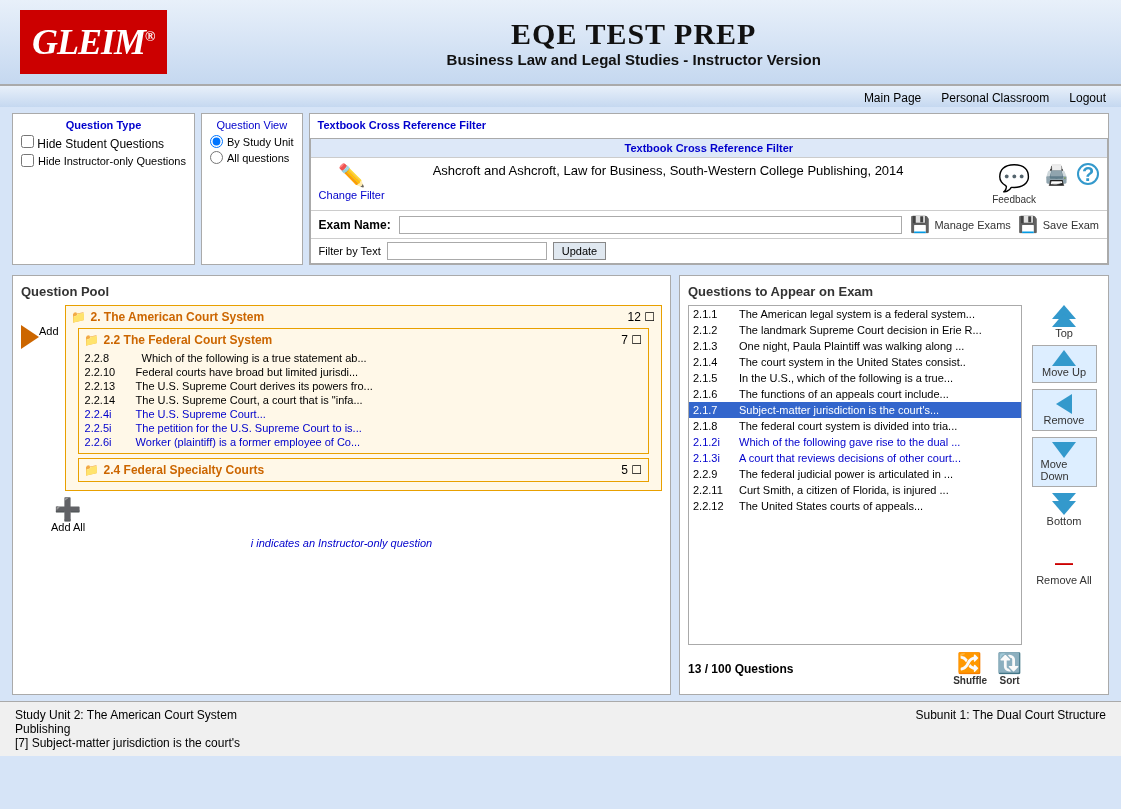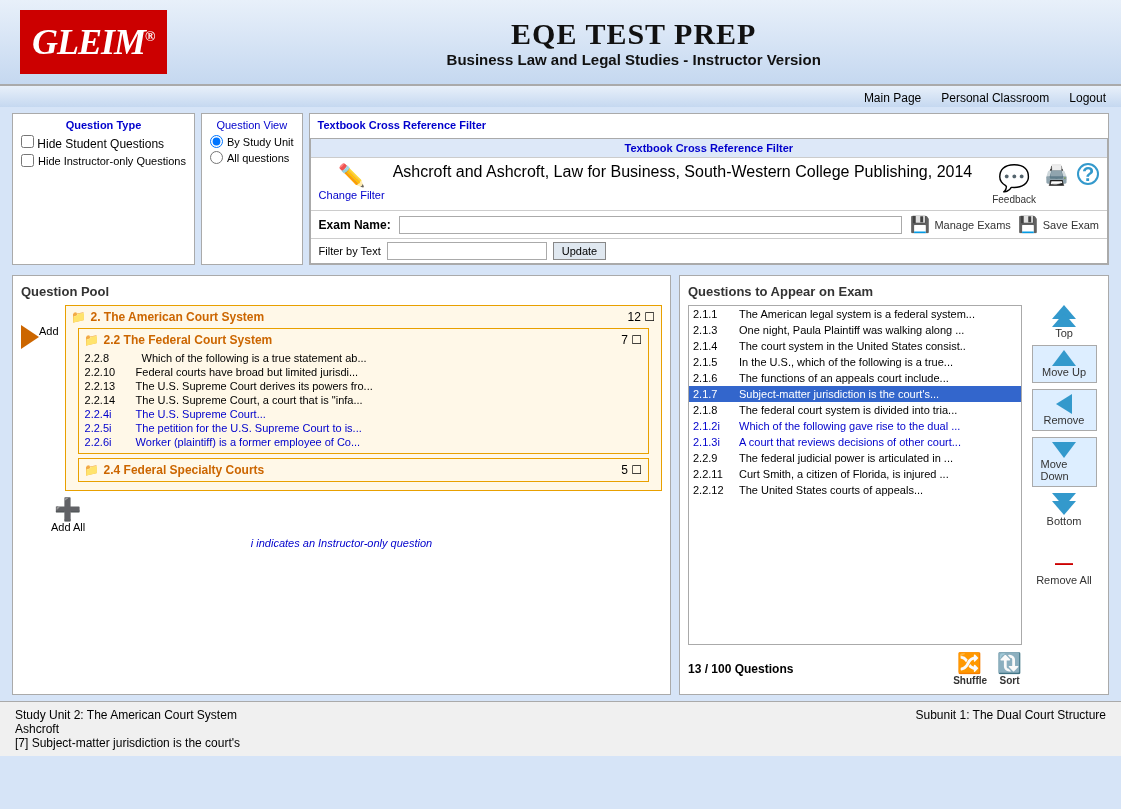--- a/index.html
+++ b/index.html
@@ -87,21 +87,21 @@
 
       <div style="border:1px solid #aaa; background:white;">
         <div style="background:#dde8f8; padding:3px 8px; text-align:center; font-size:11px; font-weight:bold; color:#0000cc; border-bottom:1px solid #ccc;">Textbook Cross Reference Filter</div>
         <div style="display:flex; align-items:flex-start; padding:5px 8px; gap:8px;">
 
           <div style="display:flex; flex-direction:column; align-items:center; cursor:pointer; font-size:11px; color:#0000cc;">
             <div style="font-size:22px;">✏️</div>
             <span>Change Filter</span>
           </div>
           <div style="flex:1;">
-            <div style="font-size:16px;">Ashcroft and Ashcroft, Law for Business, South-Western College Publishing, 2014</div>
+            <div style="font-size:13px;margin-left:40px;">Ashcroft and Ashcroft, Law for Business, South-Western College Publishing, 2014</div>
           </div>
 
           <div style="display:flex; flex-direction:column; align-items:center; cursor:pointer; font-size:10px; color:#333;">
             <div style="font-size:26px; color:#3399ff;">💬</div>
             <span>Feedback</span>
           </div>
 
           <div style="display:flex; flex-direction:column; align-items:center; cursor:pointer; font-size:10px; color:#333;">
             <div style="font-size:20px;">🖨️</div>
           </div>
@@ -231,20 +231,24 @@
 
       <div style="display:flex; gap:6px;">
         <div style="flex:1;">
           <div style="border:1px solid #aaa; overflow-y:auto; height:340px;">
 
             <div style="display:flex; gap:6px; padding:2px 4px; font-size:11px; cursor:pointer;">
               <span style="min-width:40px; color:#000;">2.1.1</span>
               <span style="color:#000;">The American legal system is a federal system...</span>
             </div>
             <div style="display:flex; gap:6px; padding:2px 4px; font-size:11px; cursor:pointer;">
+              <span style="min-width:40px; color:#000;">2.1.2</span>
+              <span style="color:#000;">The landmark Supreme Court decision in Erie R...</span>
+            </div>
+            <div style="display:flex; gap:6px; padding:2px 4px; font-size:11px; cursor:pointer;">
               <span style="min-width:40px; color:#000;">2.1.3</span>
               <span style="color:#000;">One night, Paula Plaintiff was walking along ...</span>
             </div>
             <div style="display:flex; gap:6px; padding:2px 4px; font-size:11px; cursor:pointer;">
               <span style="min-width:40px; color:#000;">2.1.4</span>
               <span style="color:#000;">The court system in the United States consist..</span>
             </div>
             <div style="display:flex; gap:6px; padding:2px 4px; font-size:11px; cursor:pointer;">
               <span style="min-width:40px; color:#000;">2.1.5</span>
               <span style="color:#000;">In the U.S., which of the following is a true...</span>
@@ -340,16 +344,16 @@
     </div>
   </div>
 </div>
 
 <div style="background:#f0f0f0; border-top:1px solid #aaa; padding:6px 15px; font-size:12px;">
   <div style="display:flex; justify-content:space-between;">
     <span>Study Unit 2: The American Court System</span>
     <span>Subunit 1: The Dual Court Structure</span>
   </div>
   <div style="display:flex; justify-content:space-between;">
-    <span>Ashcroft</span>
+    <span>Publishing</span>
   </div>
   <div>[7] Subject-matter jurisdiction is the court's</div>
 </div>
 
 </body></html>

